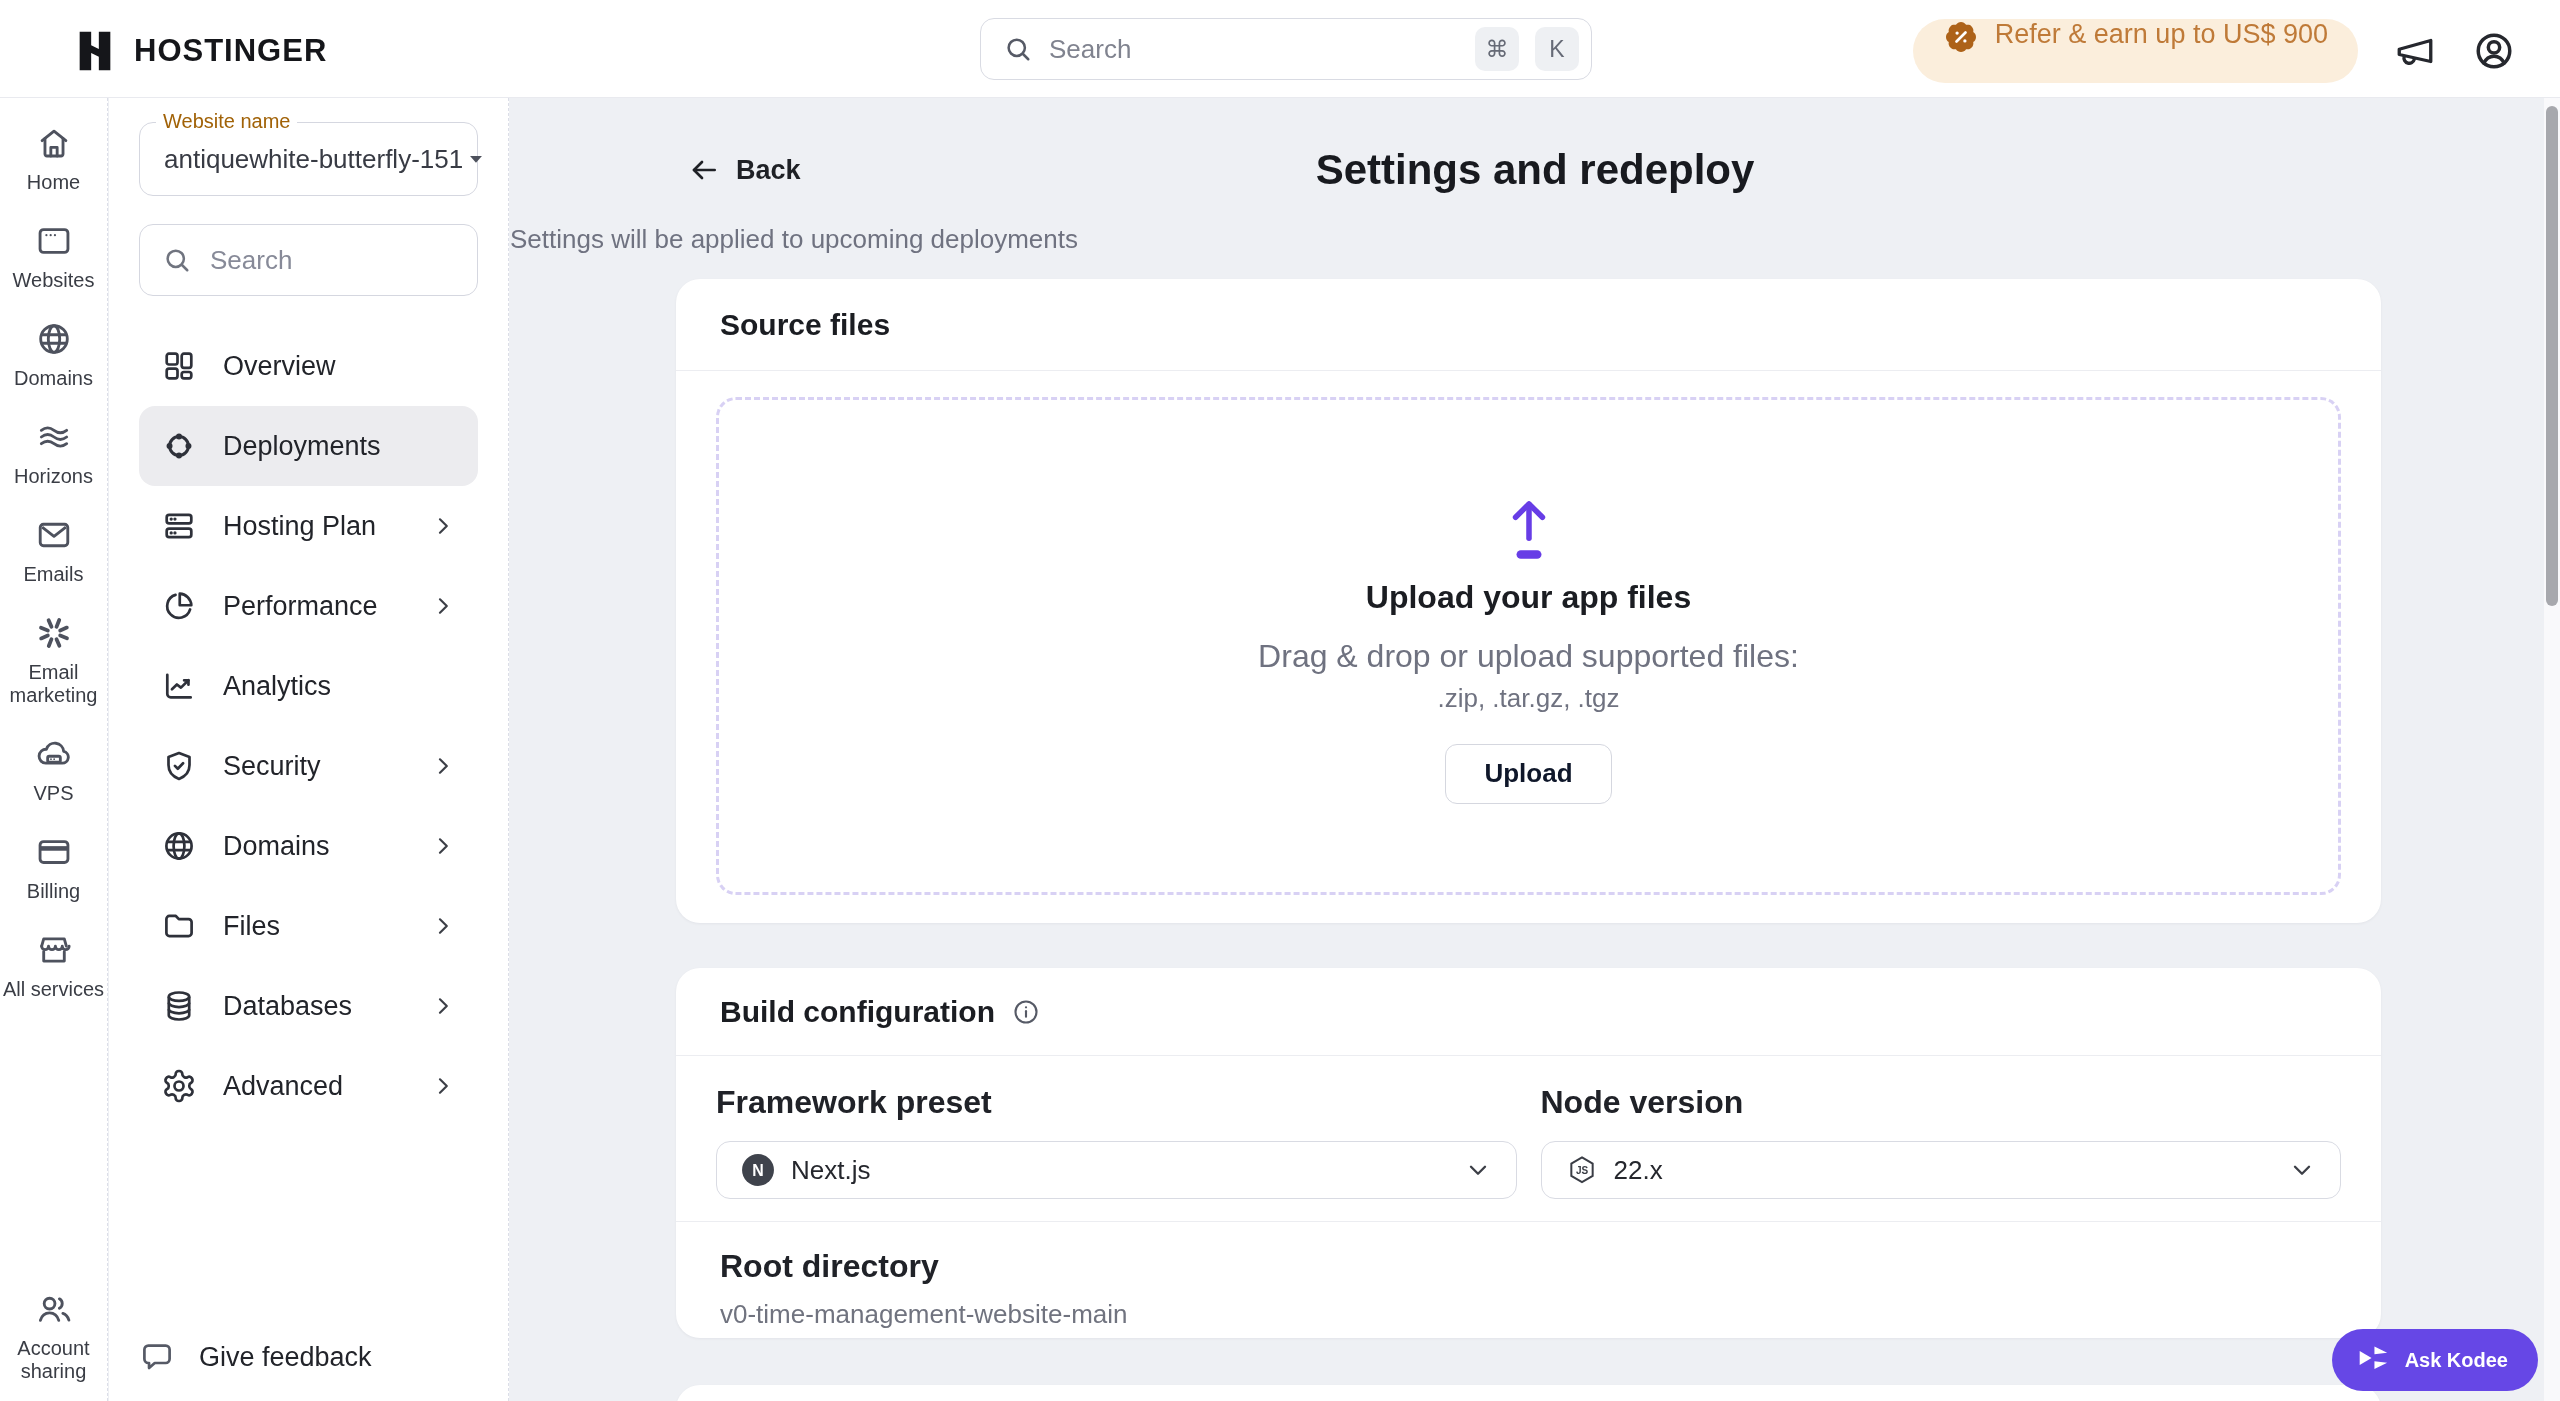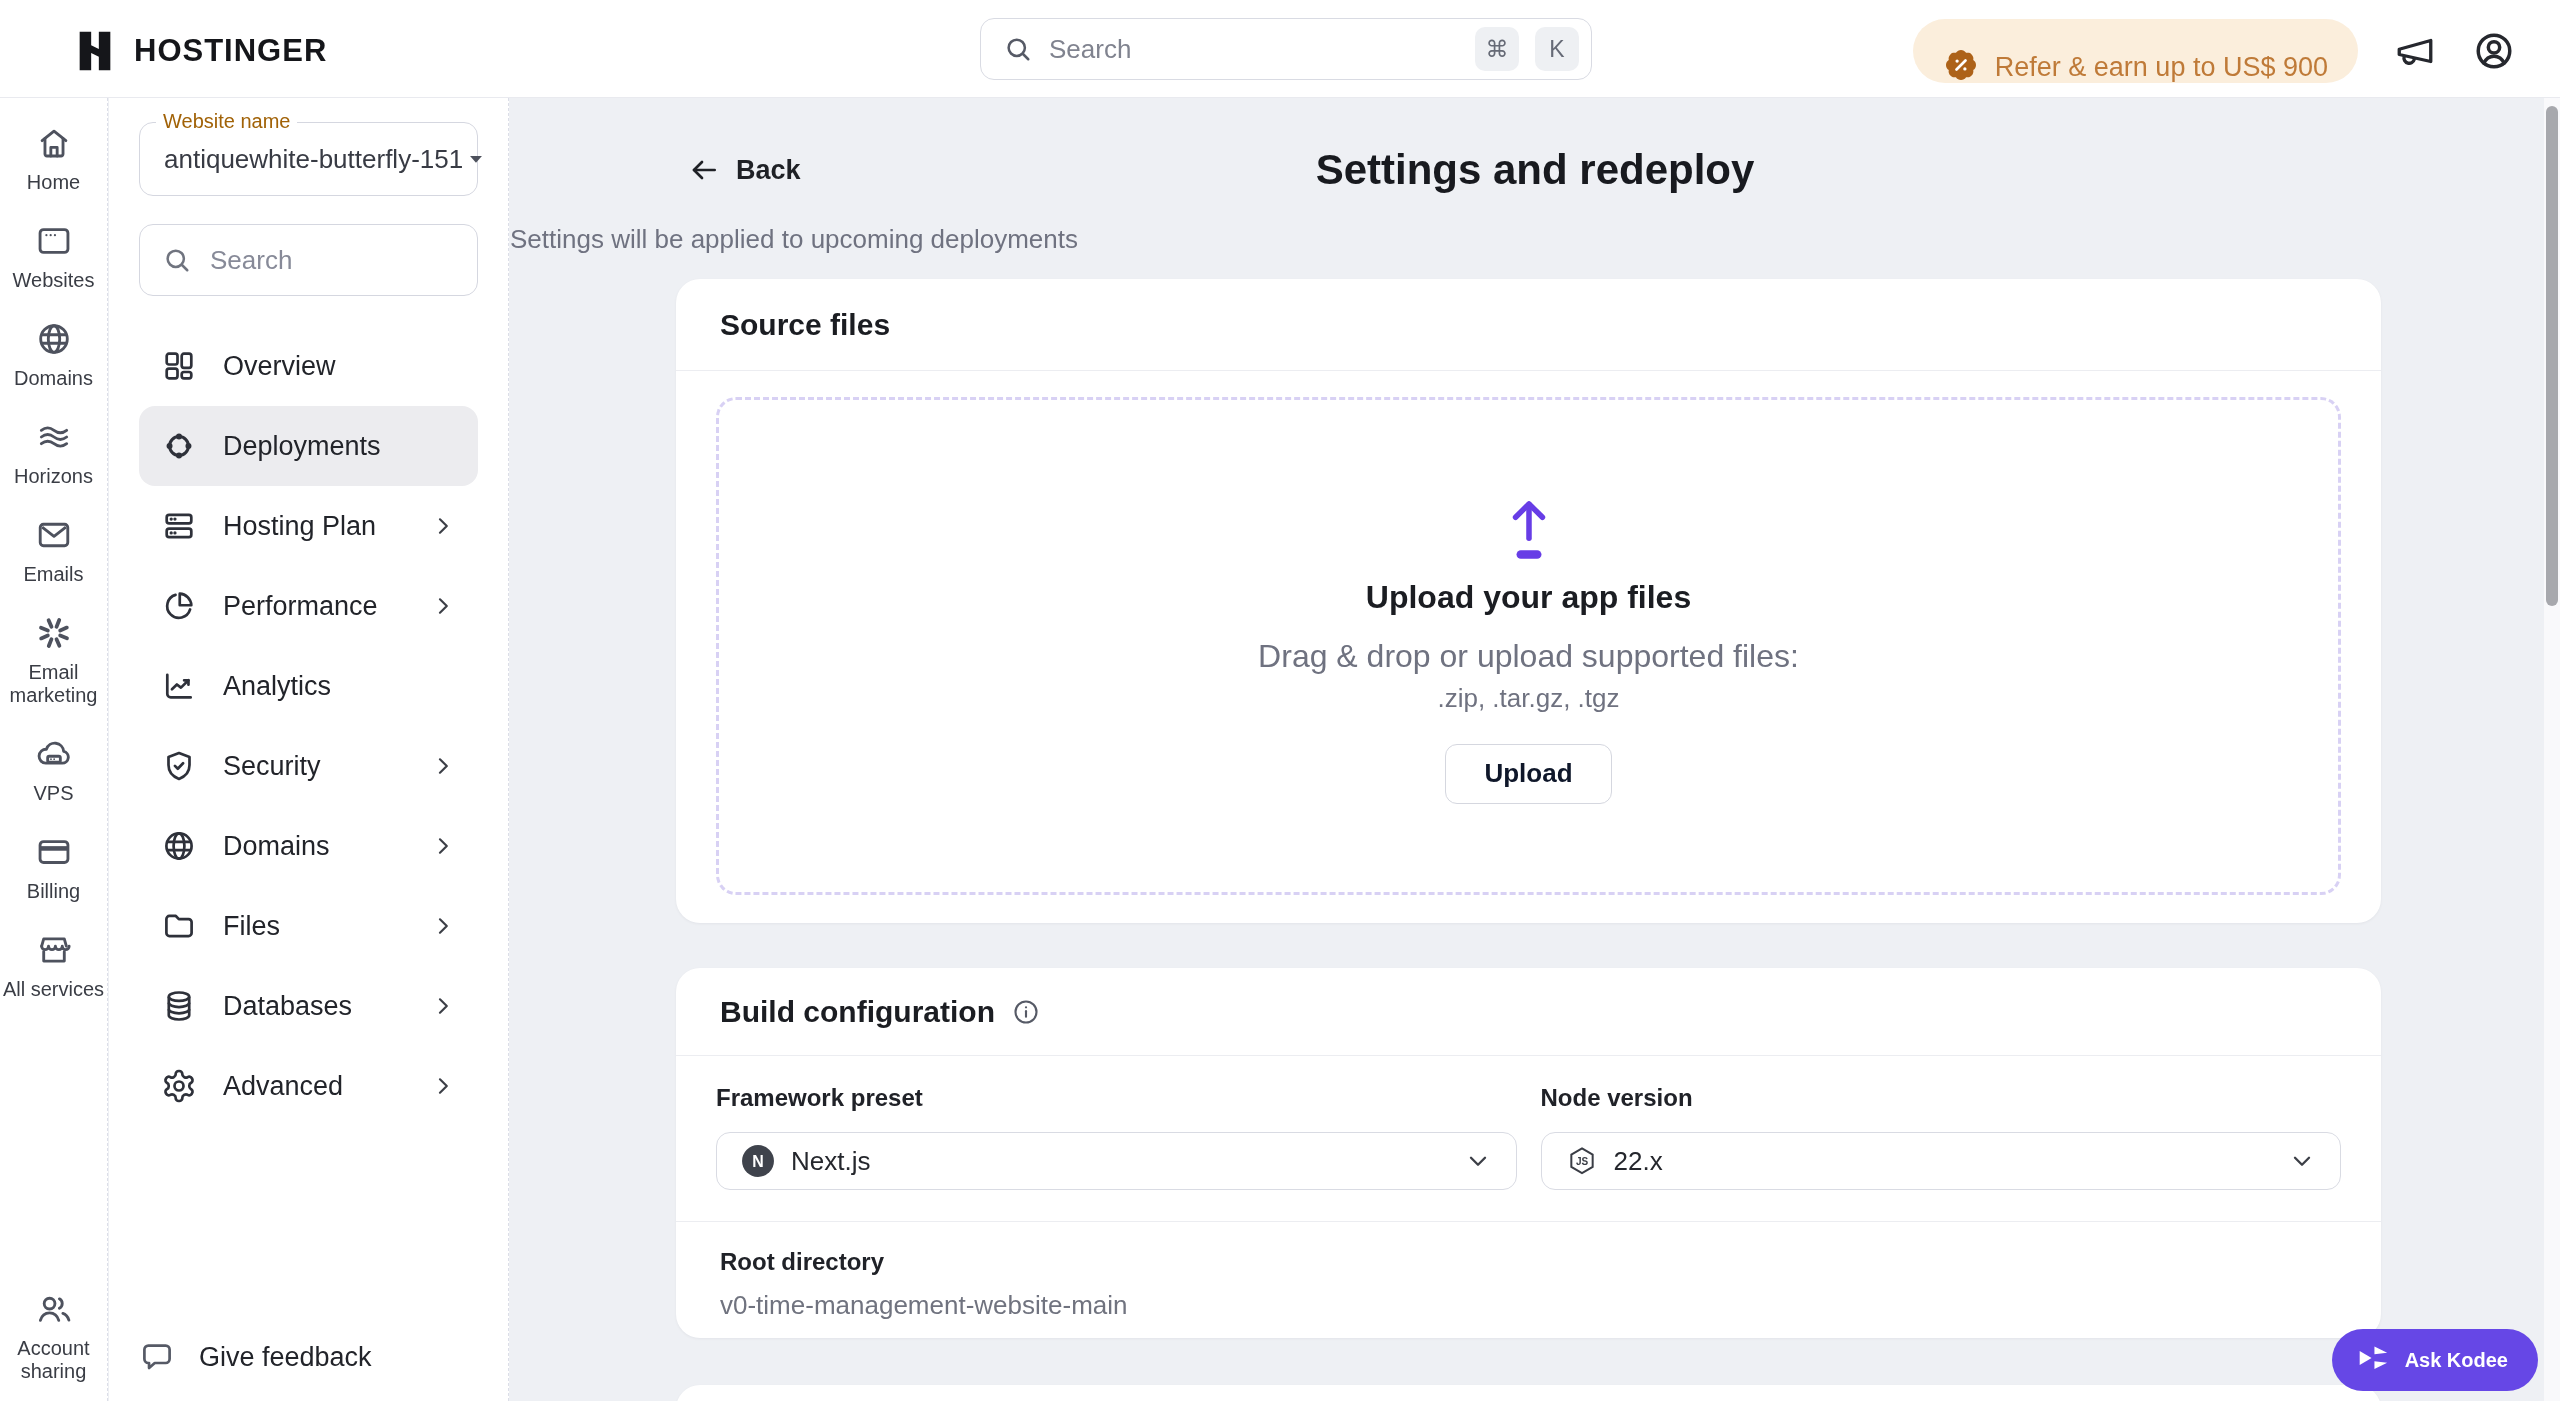--- a/index.html
+++ b/index.html
@@ -12,21 +12,21 @@
     border-bottom:1px solid #e9eaef; display:flex; align-items:center; padding:5px 44px 0 72px; z-index:20; }
   .brand { display:flex; align-items:center; gap:16px; }
   .brand-word { font-size:31px; font-weight:800; letter-spacing:1px; color:#15161a; }
   .hdr-search { position:absolute; left:980px; top:18px; width:612px; height:62px; background:#fff;
     border:1px solid #d9dbe3; border-radius:14px; display:flex; align-items:center; padding:0 12px 0 22px; gap:16px; }
   .hdr-search input { border:none; outline:none; flex:1; font-size:26px; color:#3b3e48; font-family:inherit; background:transparent; }
   .hdr-search input::placeholder { color:#80838f; }
   .keycap { width:44px; height:44px; border-radius:10px; background:#eef0f3; color:#666a76; font-size:23px;
     display:flex; align-items:center; justify-content:center; }
   .hdr-right { margin-left:auto; display:flex; align-items:center; gap:36px; }
-  .refer-pill { height:64px; border-radius:999px; background:#fbeedc; display:flex; align-items:flex-end;
+  .refer-pill { height:64px; border-radius:999px; background:#fbeedc; display:flex; align-items:flex-start;
     gap:16px; padding:0 30px; color:#bf7a38; font-size:27px; }
   .icon-btn { background:none; border:none; color:#26282e; cursor:pointer; }
 
   
   #rail { position:absolute; left:0; top:98px; width:108px; height:1303px; background:#fff;
     border-right:1px dashed #dcdee8; display:flex; flex-direction:column; align-items:center; padding:26px 0 18px; z-index:10; }
   .rail-item { display:flex; flex-direction:column; align-items:center; gap:9px; margin-bottom:28px; width:104px; cursor:pointer; }
   .rail-item .ric { color:#4e525e; }
   .rail-label { font-size:20px; line-height:1.15; color:#3a3d45; text-align:center; }
   .rail-spacer { flex:1; }
@@ -72,21 +72,21 @@
   .dz-hint { font-size:32px; color:#6f7280; margin-top:22px; }
   .dz-formats { font-size:26px; color:#6f7280; margin-top:8px; }
   .upload-btn { margin-top:30px; width:167px; height:60px; border:1px solid #d5d7df; border-radius:12px;
     background:#fff; color:#0f172a; font-size:26px; font-weight:700; cursor:pointer; font-family:inherit; }
 
   #card-build { top:870px; height:370px; }
   #card-build .card-head { height:88px; }
   .info-icon { color:#565a66; }
   .bc-grid { height:166px; padding:28px 40px 0; display:grid; grid-template-columns:1fr 1fr; column-gap:24px;
     border-bottom:1px solid #ecedf1; }
-  .field-label { font-size:24px; font-weight:700; color:#202228; margin-bottom:20px; }
+  .field-label { font-size:32px; font-weight:700; color:#202228; margin-bottom:20px; }
   .select { height:58px; border:1px solid #d9dbe3; border-radius:14px; background:#fff;
     display:flex; align-items:center; gap:16px; padding:0 24px; cursor:pointer; }
   .select-value { font-size:26px; color:#25272d; }
   .select .chev { margin-left:auto; color:#3c3f47; }
   .bc-root { padding:26px 44px 0; }
   .root-value { font-size:26px; color:#70737f; margin-top:14px; }
 
   #card-next { top:1287px; height:200px; }
 
   

